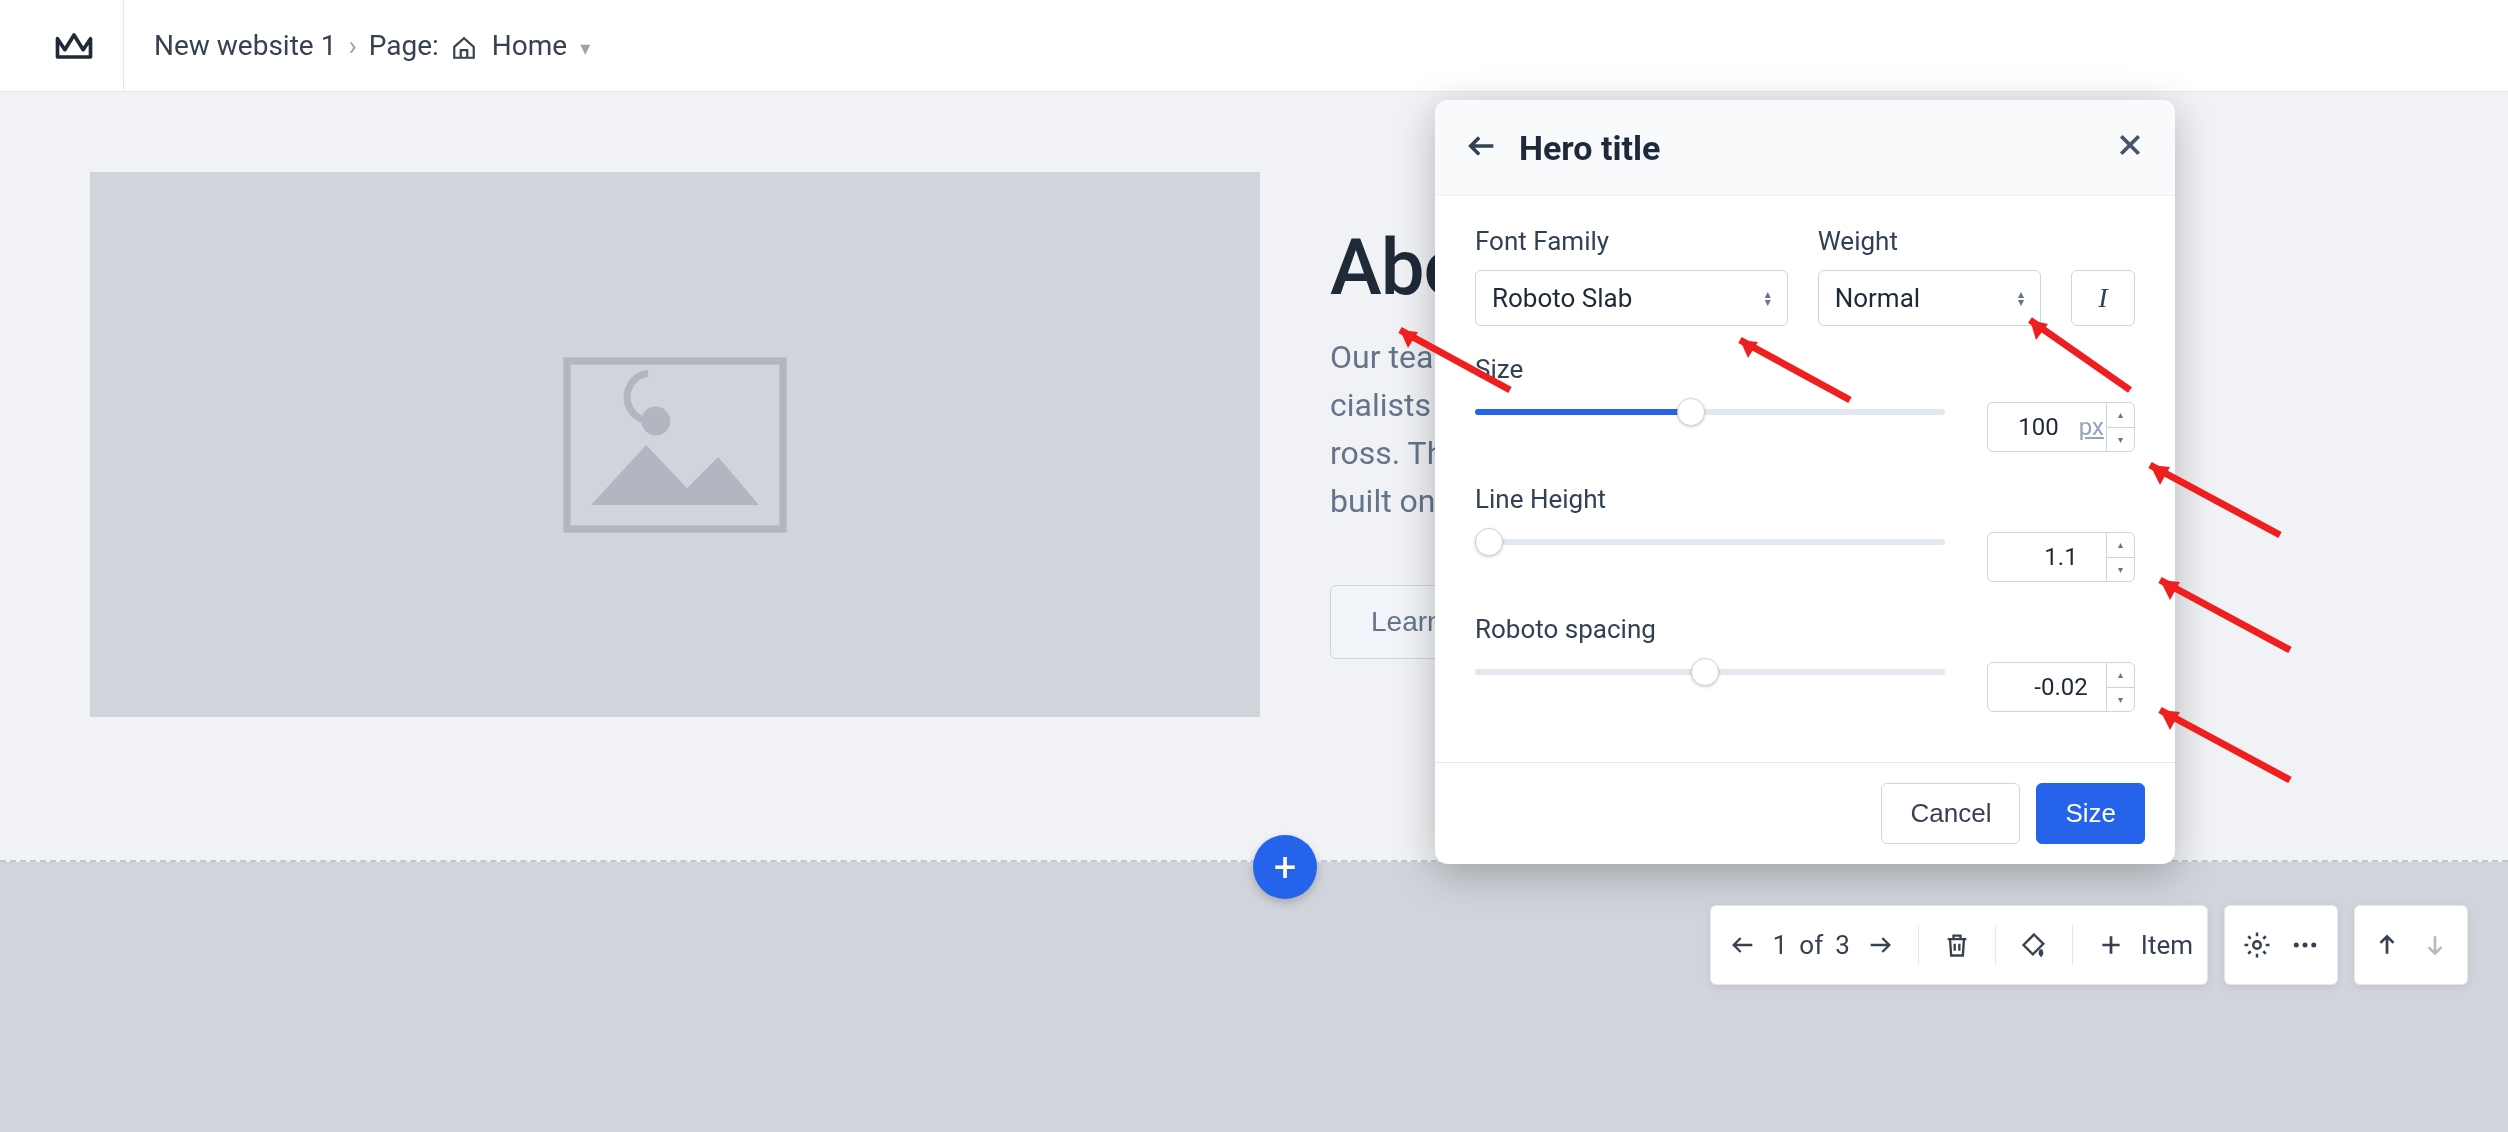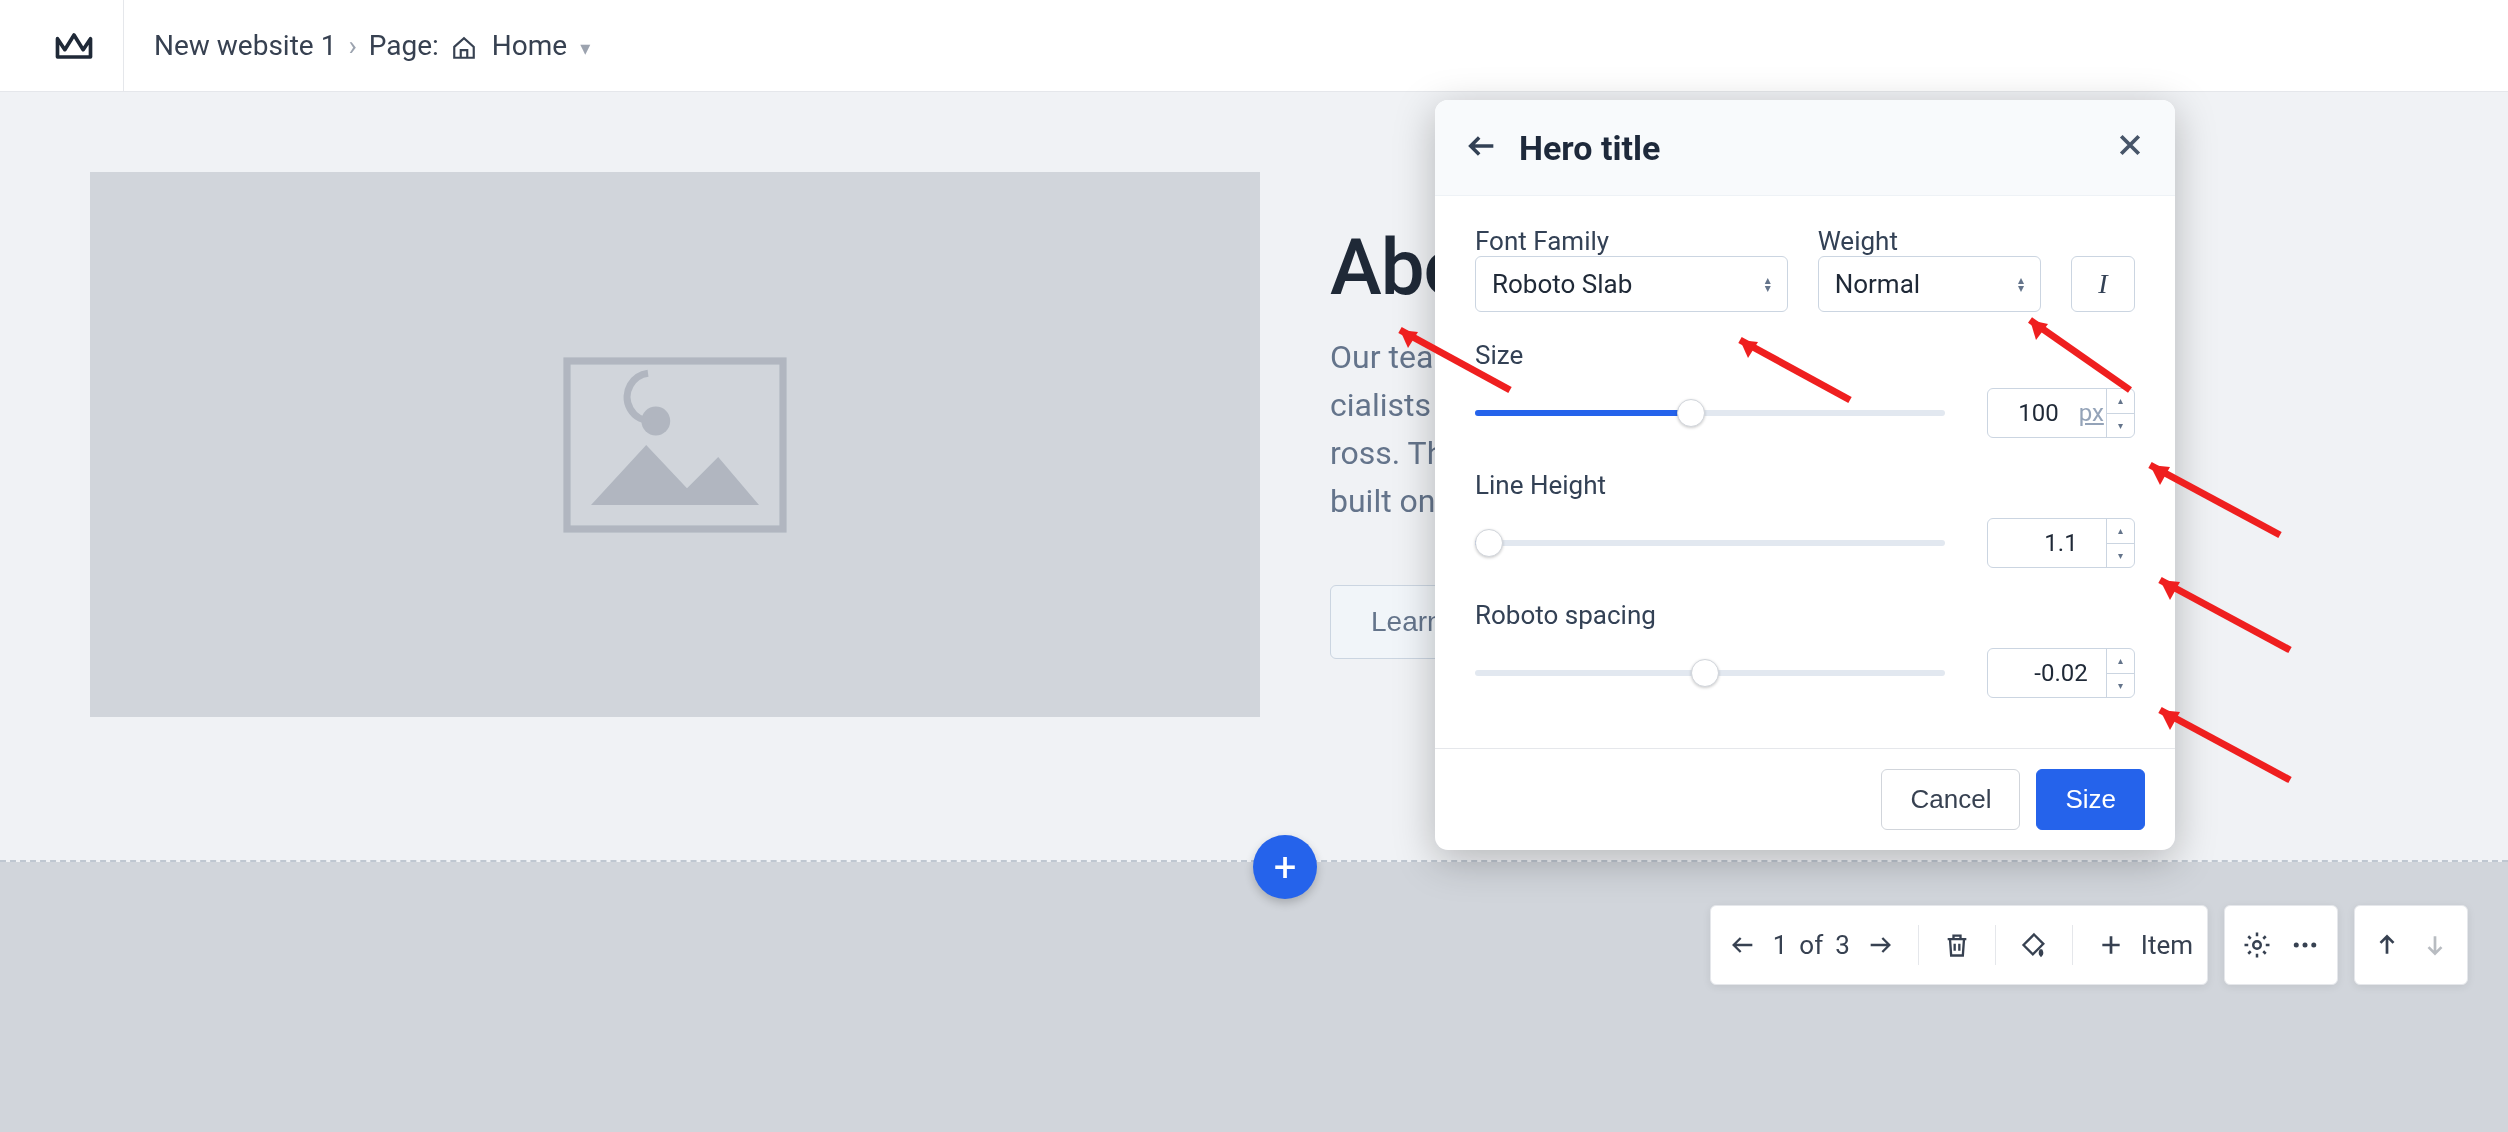--- a/index.html
+++ b/index.html
@@ -87,36 +87,36 @@
   display:flex; align-items:center;
   padding: 0 30px;
   border-bottom:1px solid #eef2f6;
 }
 .panel-header .back { margin-right: 20px; }
 .panel-title { font-size: 34px; font-weight: 700; color:#1e293b; }
 .panel-header .close { margin-left:auto; font-size:36px; color:#475569; cursor:pointer; }
 
 .panel-body { padding: 30px 40px 40px; }
 .row { display:flex; gap: 30px; margin-bottom: 28px; align-items:flex-end; }
-.field label { display:block; font-size: 26px; color:#334155; }
+.field label { display:block; font-size: 26px; color:#334155; margin-bottom: 14px; }
 .select {
   border:1px solid #cbd5e1; border-radius:6px; height: 56px;
   display:flex; align-items:center; padding: 0 16px; background:#fff;
   font-size: 26px; color:#1f2937; position:relative;
 }
 .select .stepper-arrows { margin-left:auto; display:flex; flex-direction:column; line-height:8px; font-size:12px; color:#64748b; }
 .italic-btn {
   width: 64px; height:56px; border:1px solid #cbd5e1; border-radius:6px;
   display:flex;align-items:center;justify-content:center;
   font-style:italic; font-family: Georgia, serif; font-size:28px; color:#334155;
 }
 
 .slider-row { margin-bottom: 32px; }
 .slider-row label { display:block; font-size: 26px; color:#334155; margin-bottom: 18px; }
-.slider-controls { display:flex; align-items:center; gap: 42px; }
+.slider-controls { display:flex; align-items:flex-start; gap: 42px; }
 .slider { position:relative; height: 20px; flex:1; display:flex; align-items:center; }
 .slider .track { height:6px; width:100%; background:#e2e8f0; border-radius:3px; position:relative; }
 .slider .fill { position:absolute; left:0; top:0; height:100%; background:#2563eb; border-radius:3px; }
 .slider .thumb { position:absolute; top:50%; transform:translate(-50%,-50%); width:28px;height:28px;border-radius:50%; background:#fff; border:1px solid #d1d5db; box-shadow:0 1px 3px rgba(0,0,0,.2); }
 .num-input {
   width: 148px; height:50px; border:1px solid #cbd5e1; border-radius:6px;
   display:flex; align-items:center; justify-content:center; position:relative; font-size:24px; color:#1f2937;
 }
 .num-input .unit { color:#94a3b8; margin-left:20px;text-decoration:underline; }
 .num-input .spinner {

